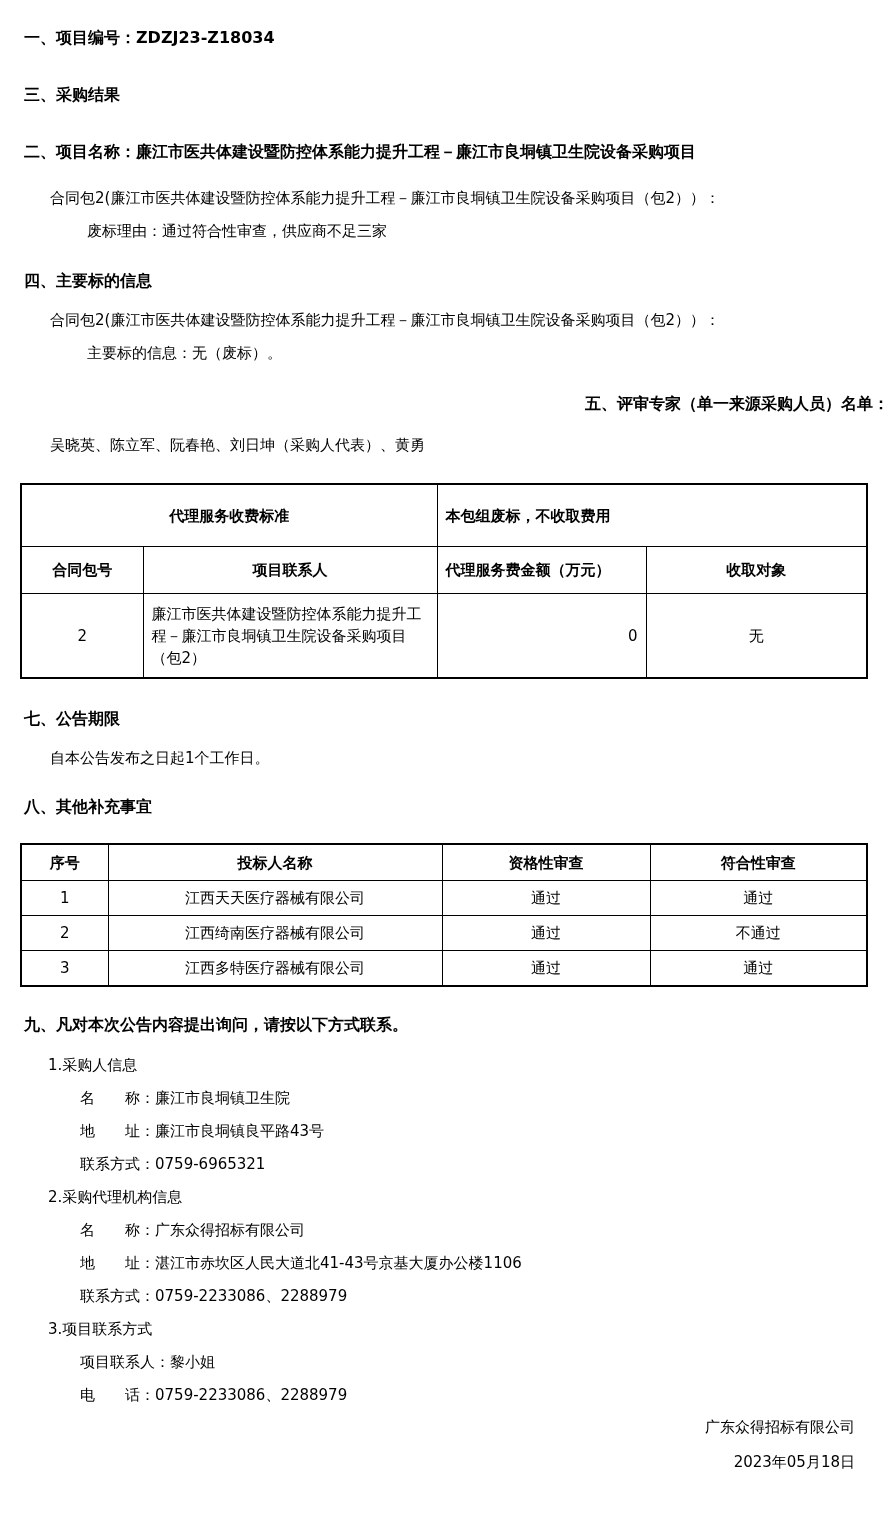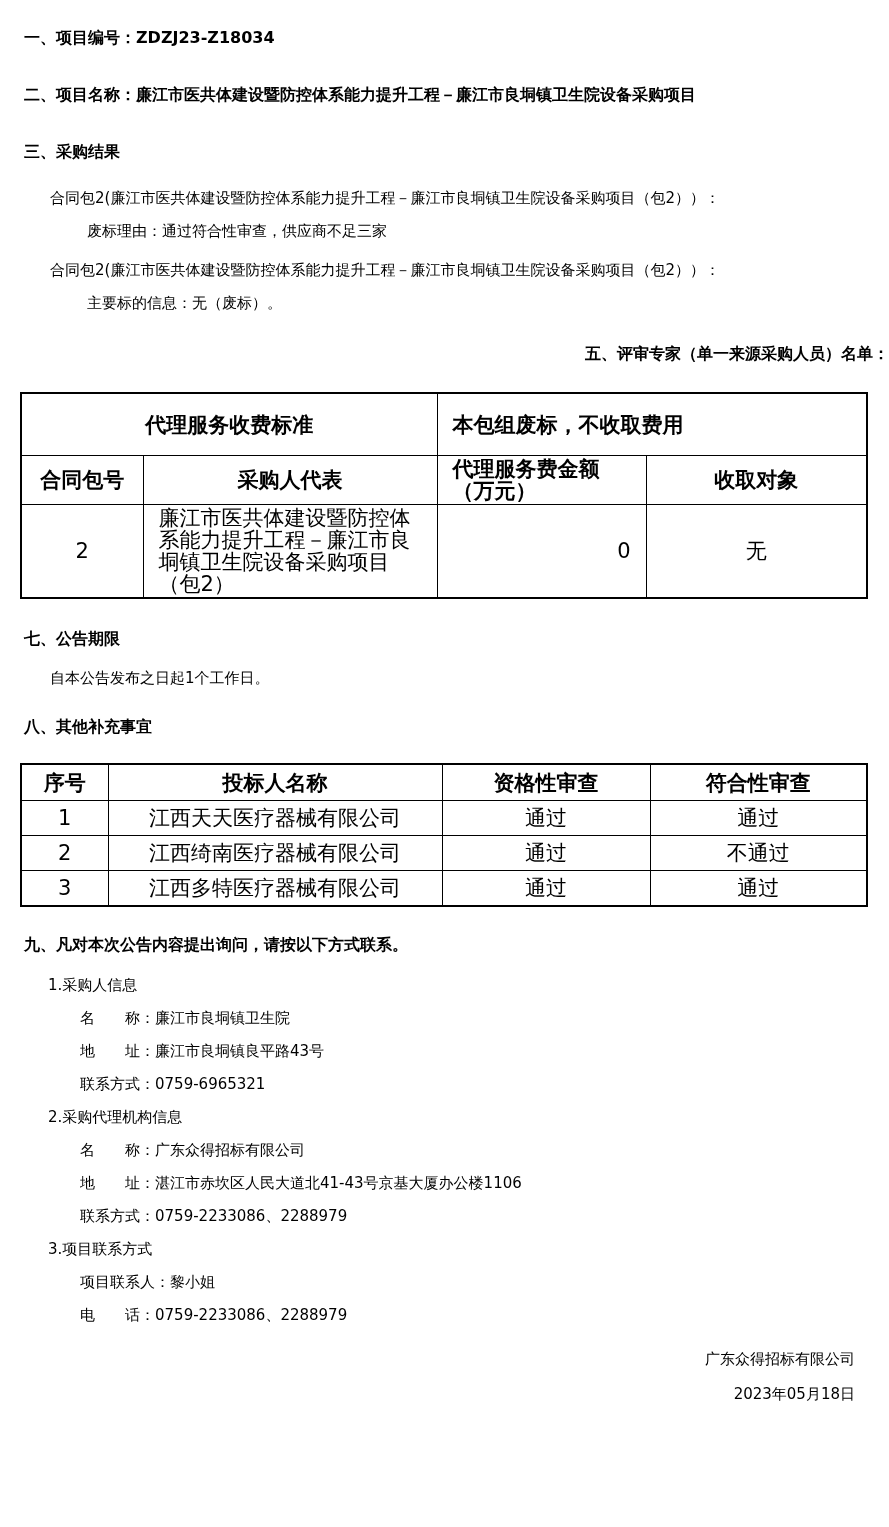--- a/index.html
+++ b/index.html
@@ -42,23 +42,23 @@
 
   table {
     border-collapse: collapse;
     table-layout: fixed;
     margin-left: 20px;
     width: 846px;
     border: 2px solid #000000;
   }
   th, td {
     border: 1px solid #000000;
-    font-size: 21px;
+    font-size: 15px;
     line-height: 22px;
-    padding: 2px 15px;
+    padding: 2px 8px;
     vertical-align: middle;
     text-align: center;
     overflow: hidden;
     margin-top: 31px;
   }
   th { font-weight: bold; }
   .fee-table { margin-top: 28px; }
   .fee-table .col-no   { width: 122px; }
   .fee-table .col-name { width: 294px; }
   .fee-table .col-amt  { width: 209px; }
@@ -76,57 +76,59 @@
   .review-table .col-conf   { width: 217px; }
   .review-table th { height: 31px; }
   .review-table td { height: 30px; }
 
   .footer-line {
     font-size: 15px;
     line-height: 19px;
     text-align: right;
     padding-right: 34px;
   }
-  .mt-footer1 { margin-top: 25px; }
+  .mt-footer1 { margin-top: 13px; }
   .mt-footer2 { margin-top: 16px; }
 </style>
 </head>
 <body>
 
 <div class="doc">
 
   <div class="heading">一、项目编号：ZDZJ23-Z18034</div>
 
+  <div class="heading mt-sec">三、采购结果</div>
+
   <div class="heading mt-sec">二、项目名称：廉江市医共体建设暨防控体系能力提升工程－廉江市良垌镇卫生院设备采购项目</div>
-
-  <div class="heading mt-sec">三、采购结果</div>
   <div class="body-line t1 mt-line1">合同包2(廉江市医共体建设暨防控体系能力提升工程－廉江市良垌镇卫生院设备采购项目（包2））：</div>
   <div class="body-line t2 mt-line2">废标理由：通过符合性审查，供应商不足三家</div>
 
+  <div class="heading" style="margin-top:29px;">四、主要标的信息</div>
   <div class="body-line t1 mt-line3">合同包2(廉江市医共体建设暨防控体系能力提升工程－廉江市良垌镇卫生院设备采购项目（包2））：</div>
   <div class="body-line t2 mt-line2">主要标的信息：无（废标）。</div>
 
   <div class="heading" style="margin-top:30px;text-align:right;">五、评审专家（单一来源采购人员）名单：</div>
+  <div class="body-line t1" style="margin-top:22px;">吴晓英、陈立军、阮春艳、刘日坤（采购人代表）、黄勇</div>
 
 
   <table class="fee-table">
     <colgroup>
       <col class="col-no">
         <col class="col-name">
         <col class="col-amt">
         <col class="col-obj">
     </colgroup>
     <tbody>
         <tr class="row-merged">
       <td colspan="2" style="font-weight:bold;">代理服务收费标准</td>
       <td colspan="2" class="cell-left" style="font-weight:bold;">本包组废标，不收取费用</td>
     </tr>
     <tr class="row-head">
       <th>合同包号</th>
-      <th>采购人代表</th>
+      <th>项目联系人</th>
       <th class="cell-left">代理服务费金额（万元）</th>
       <th>收取对象</th>
     </tr>
     <tr class="row-data">
       <td>2</td>
       <td class="cell-left" style="white-space:normal;">廉江市医共体建设暨防控体系能力提升工程－廉江市良垌镇卫生院设备采购项目（包2）</td>
       <td class="cell-right">0</td>
       <td>无</td>
     </tr>
   </tbody>

